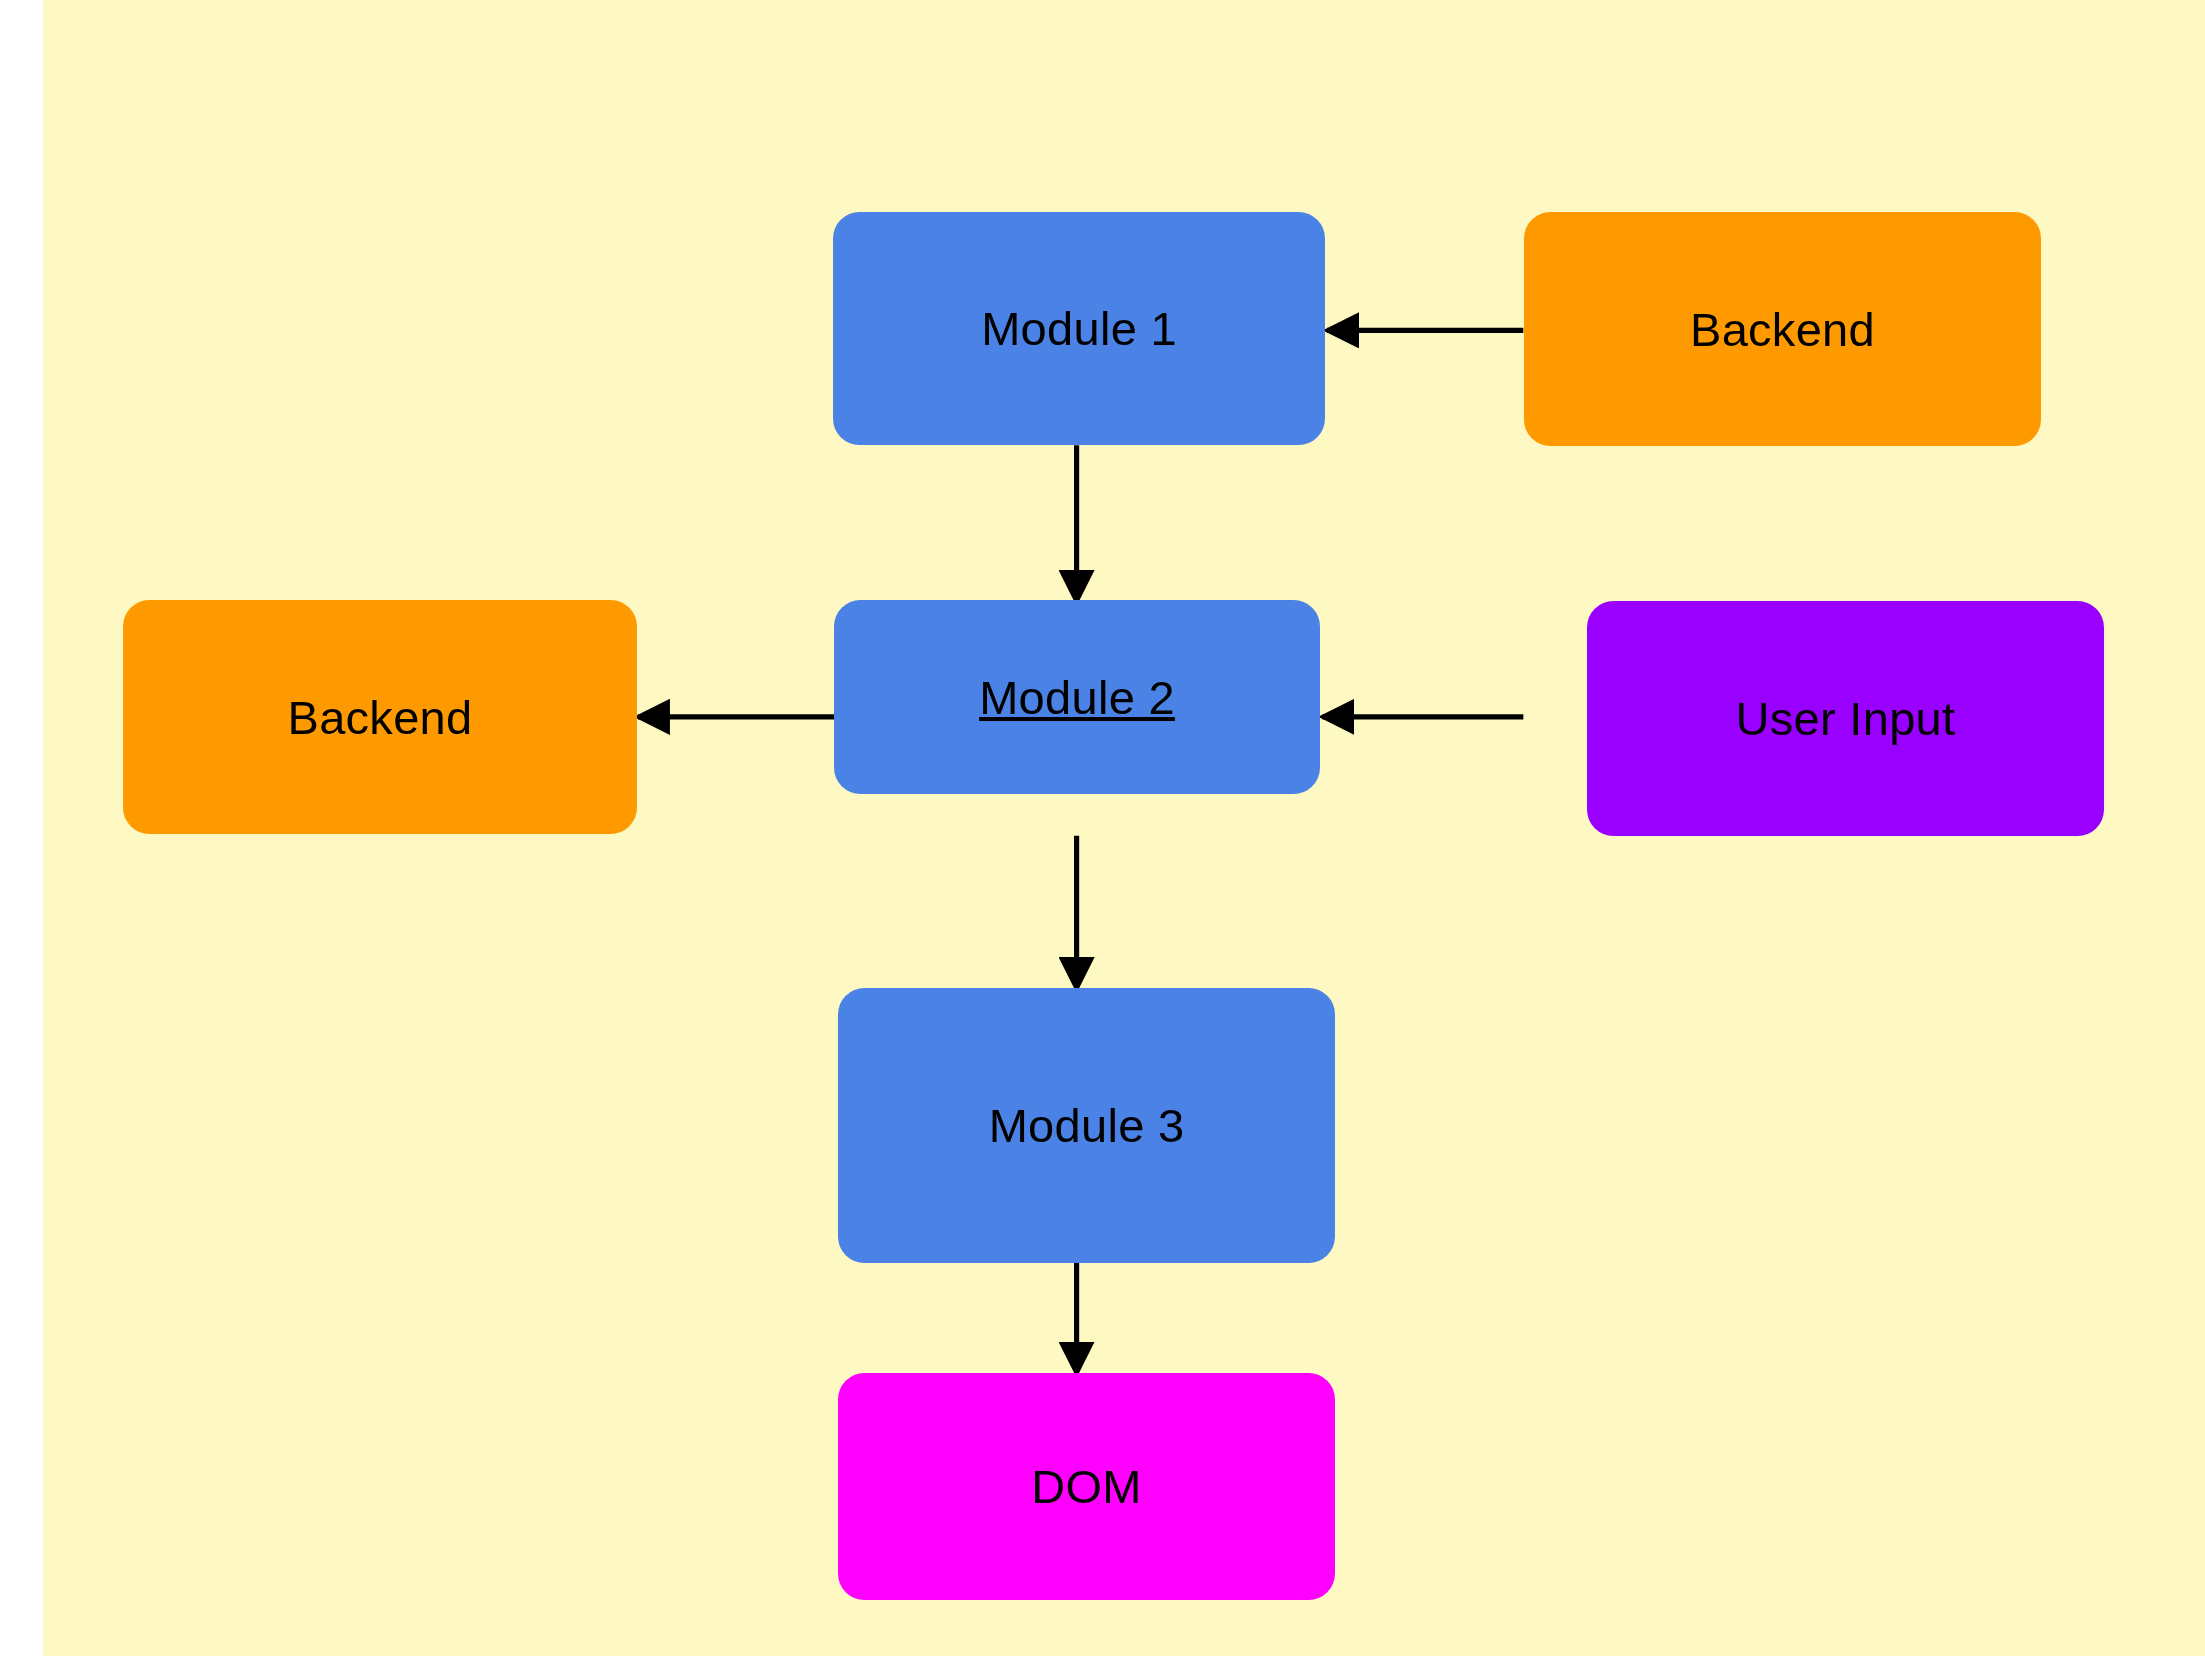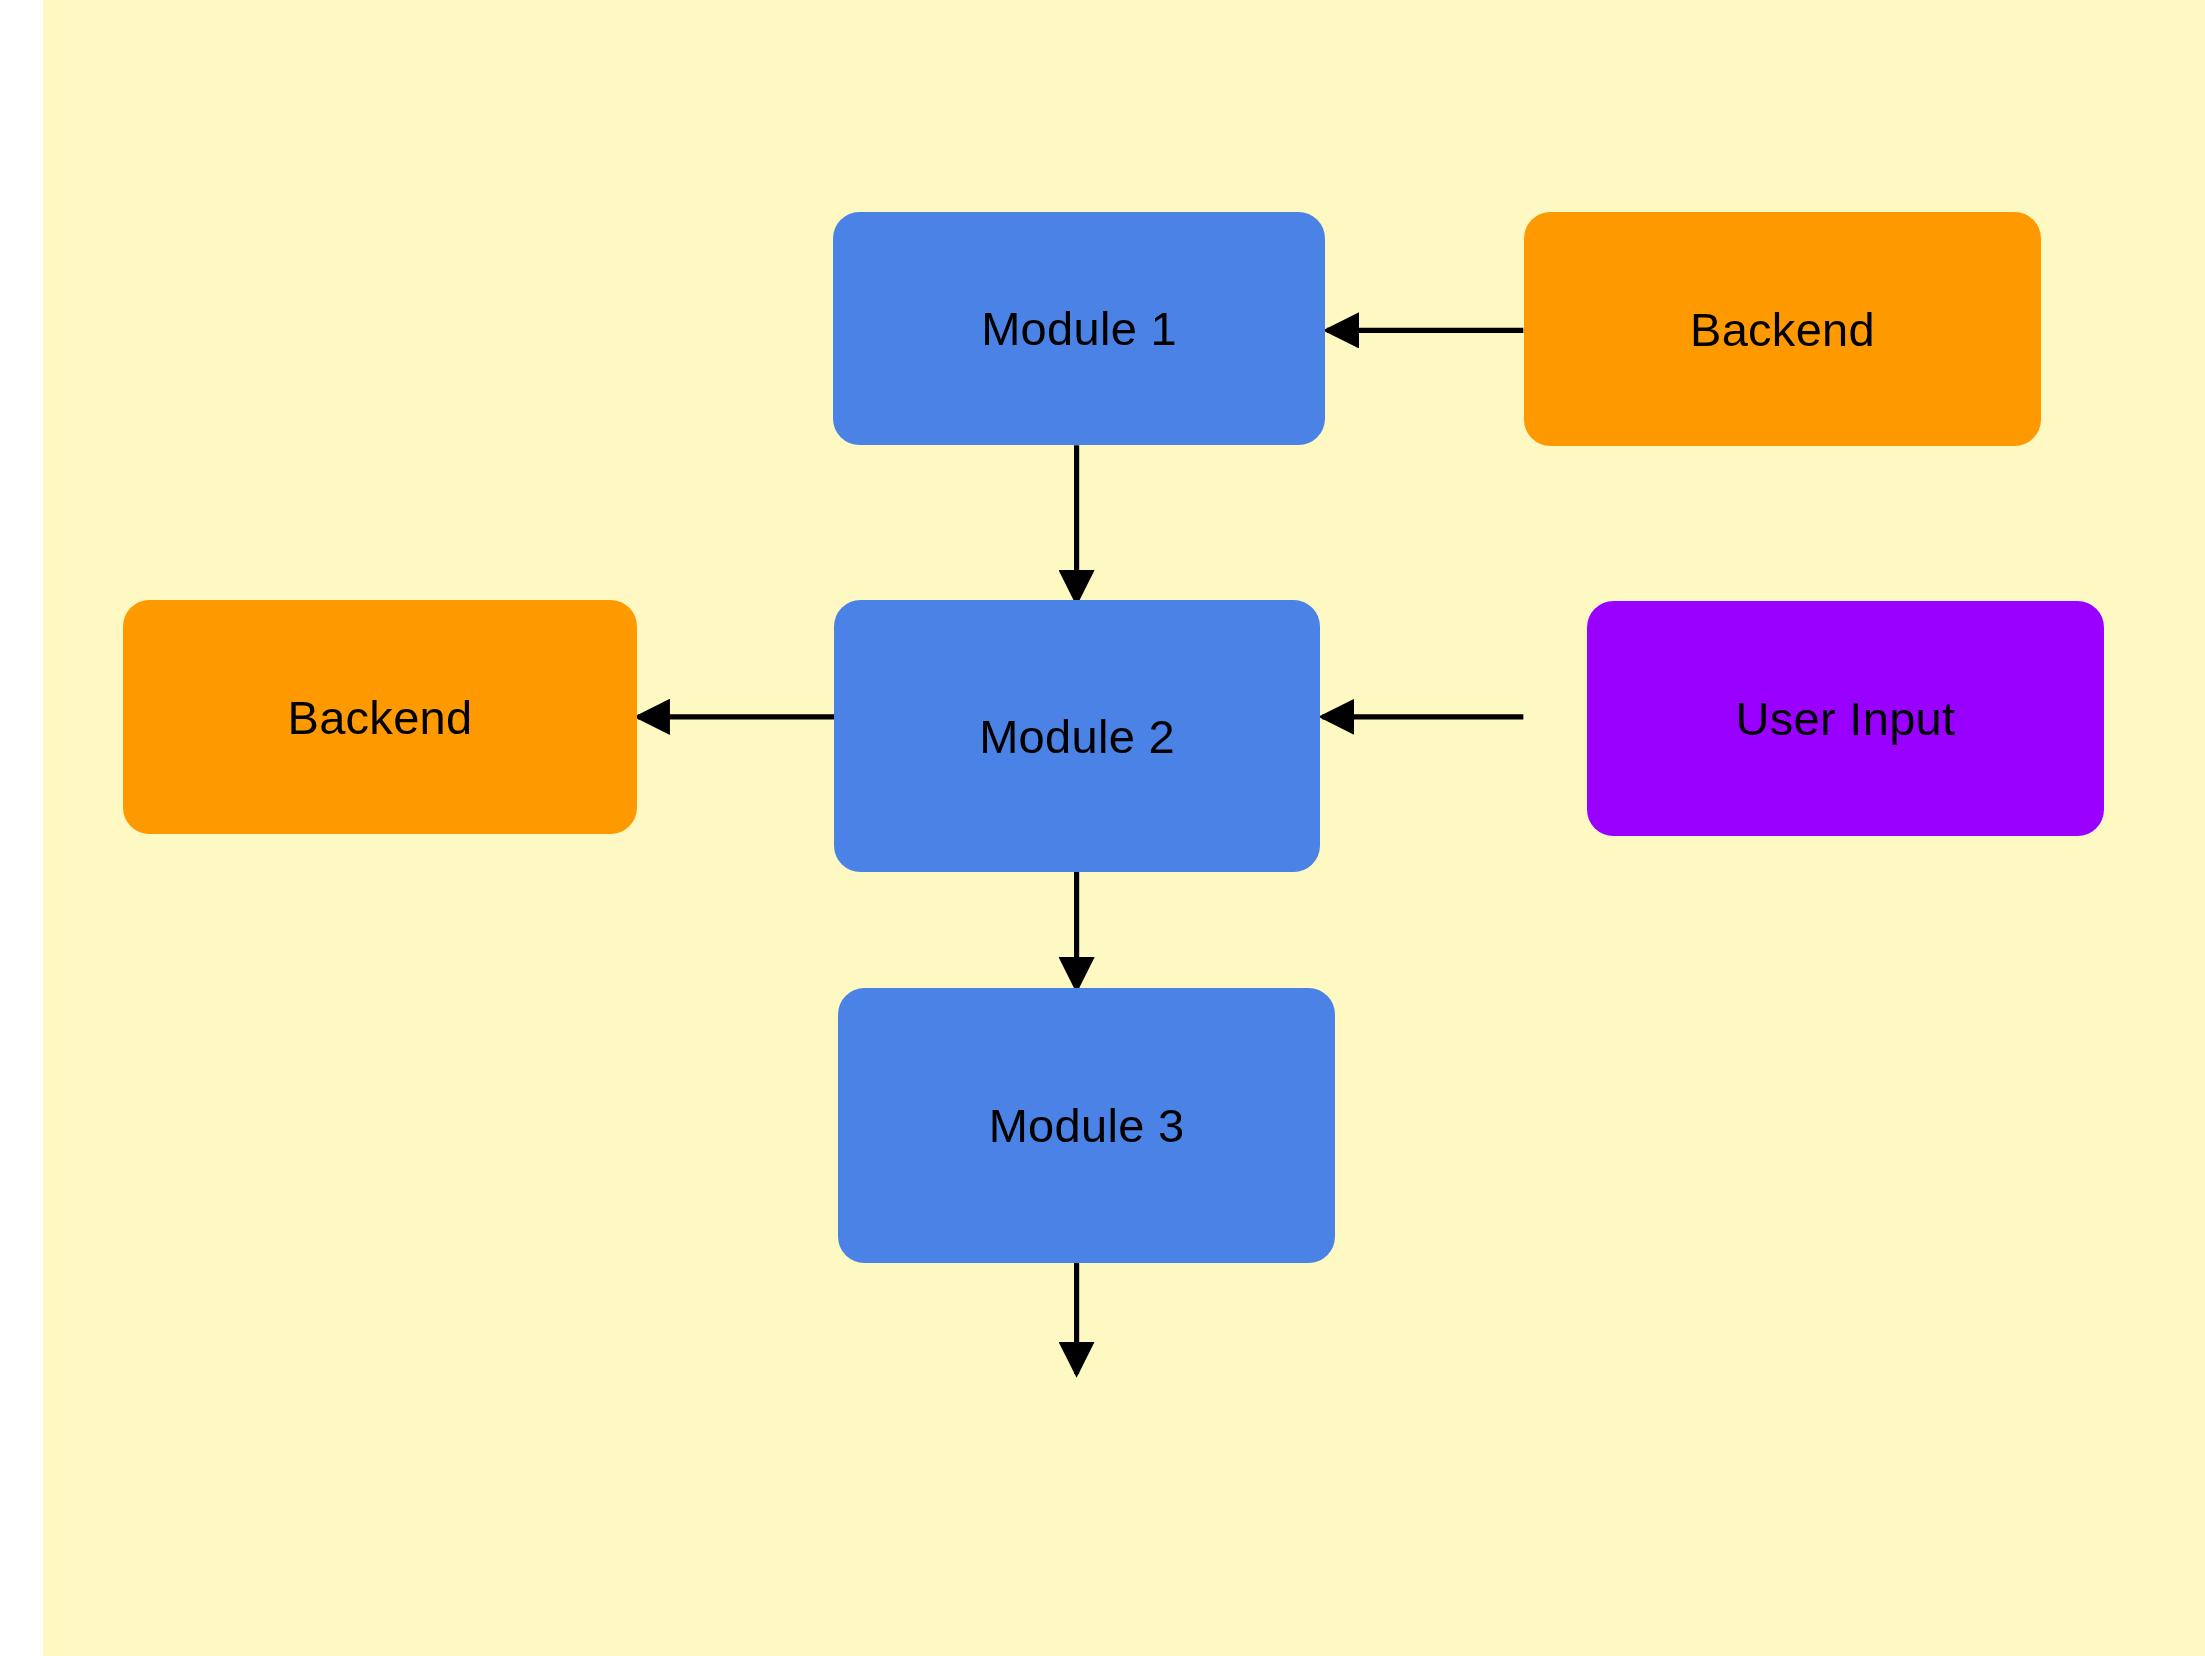--- a/index.html
+++ b/index.html
@@ -71,27 +71,30 @@
   </div>
 
   <div class="node" style="left: 1481px; top: 212px; width: 517px; height: 234px; background: rgb(255, 153, 0);">
     <span class="node-label">Backend</span>
   </div>
 
   <div class="node" style="left: 80px; top: 600px; width: 514px; height: 234px; background: rgb(255, 153, 0);">
     <span class="node-label">Backend</span>
   </div>
 
-  <div class="node" style="left: 791px; top: 600px; width: 486px; height: 272px; background: rgb(74, 130, 230);">
+  <div class="node" style="left: 791px; top: 600px; width: 486px; height: 194px; background: rgb(74, 130, 230); text-decoration: underline;">
     <span class="node-label">Module 2</span>
   </div>
 
   <div class="node" style="left: 1544px; top: 601px; width: 517px; height: 235px; background: rgb(153, 0, 255);">
     <span class="node-label">User Input</span>
   </div>
 
   <div class="node" style="left: 795px; top: 988px; width: 497px; height: 275px; background: rgb(74, 130, 230);">
     <span class="node-label">Module 3</span>
   </div>
 
+  <div class="node" style="left: 795px; top: 1373px; width: 497px; height: 227px; background: rgb(255, 0, 255);">
+    <span class="node-label">DOM</span>
+  </div>
 
 </div>
 
 
 </body></html>

